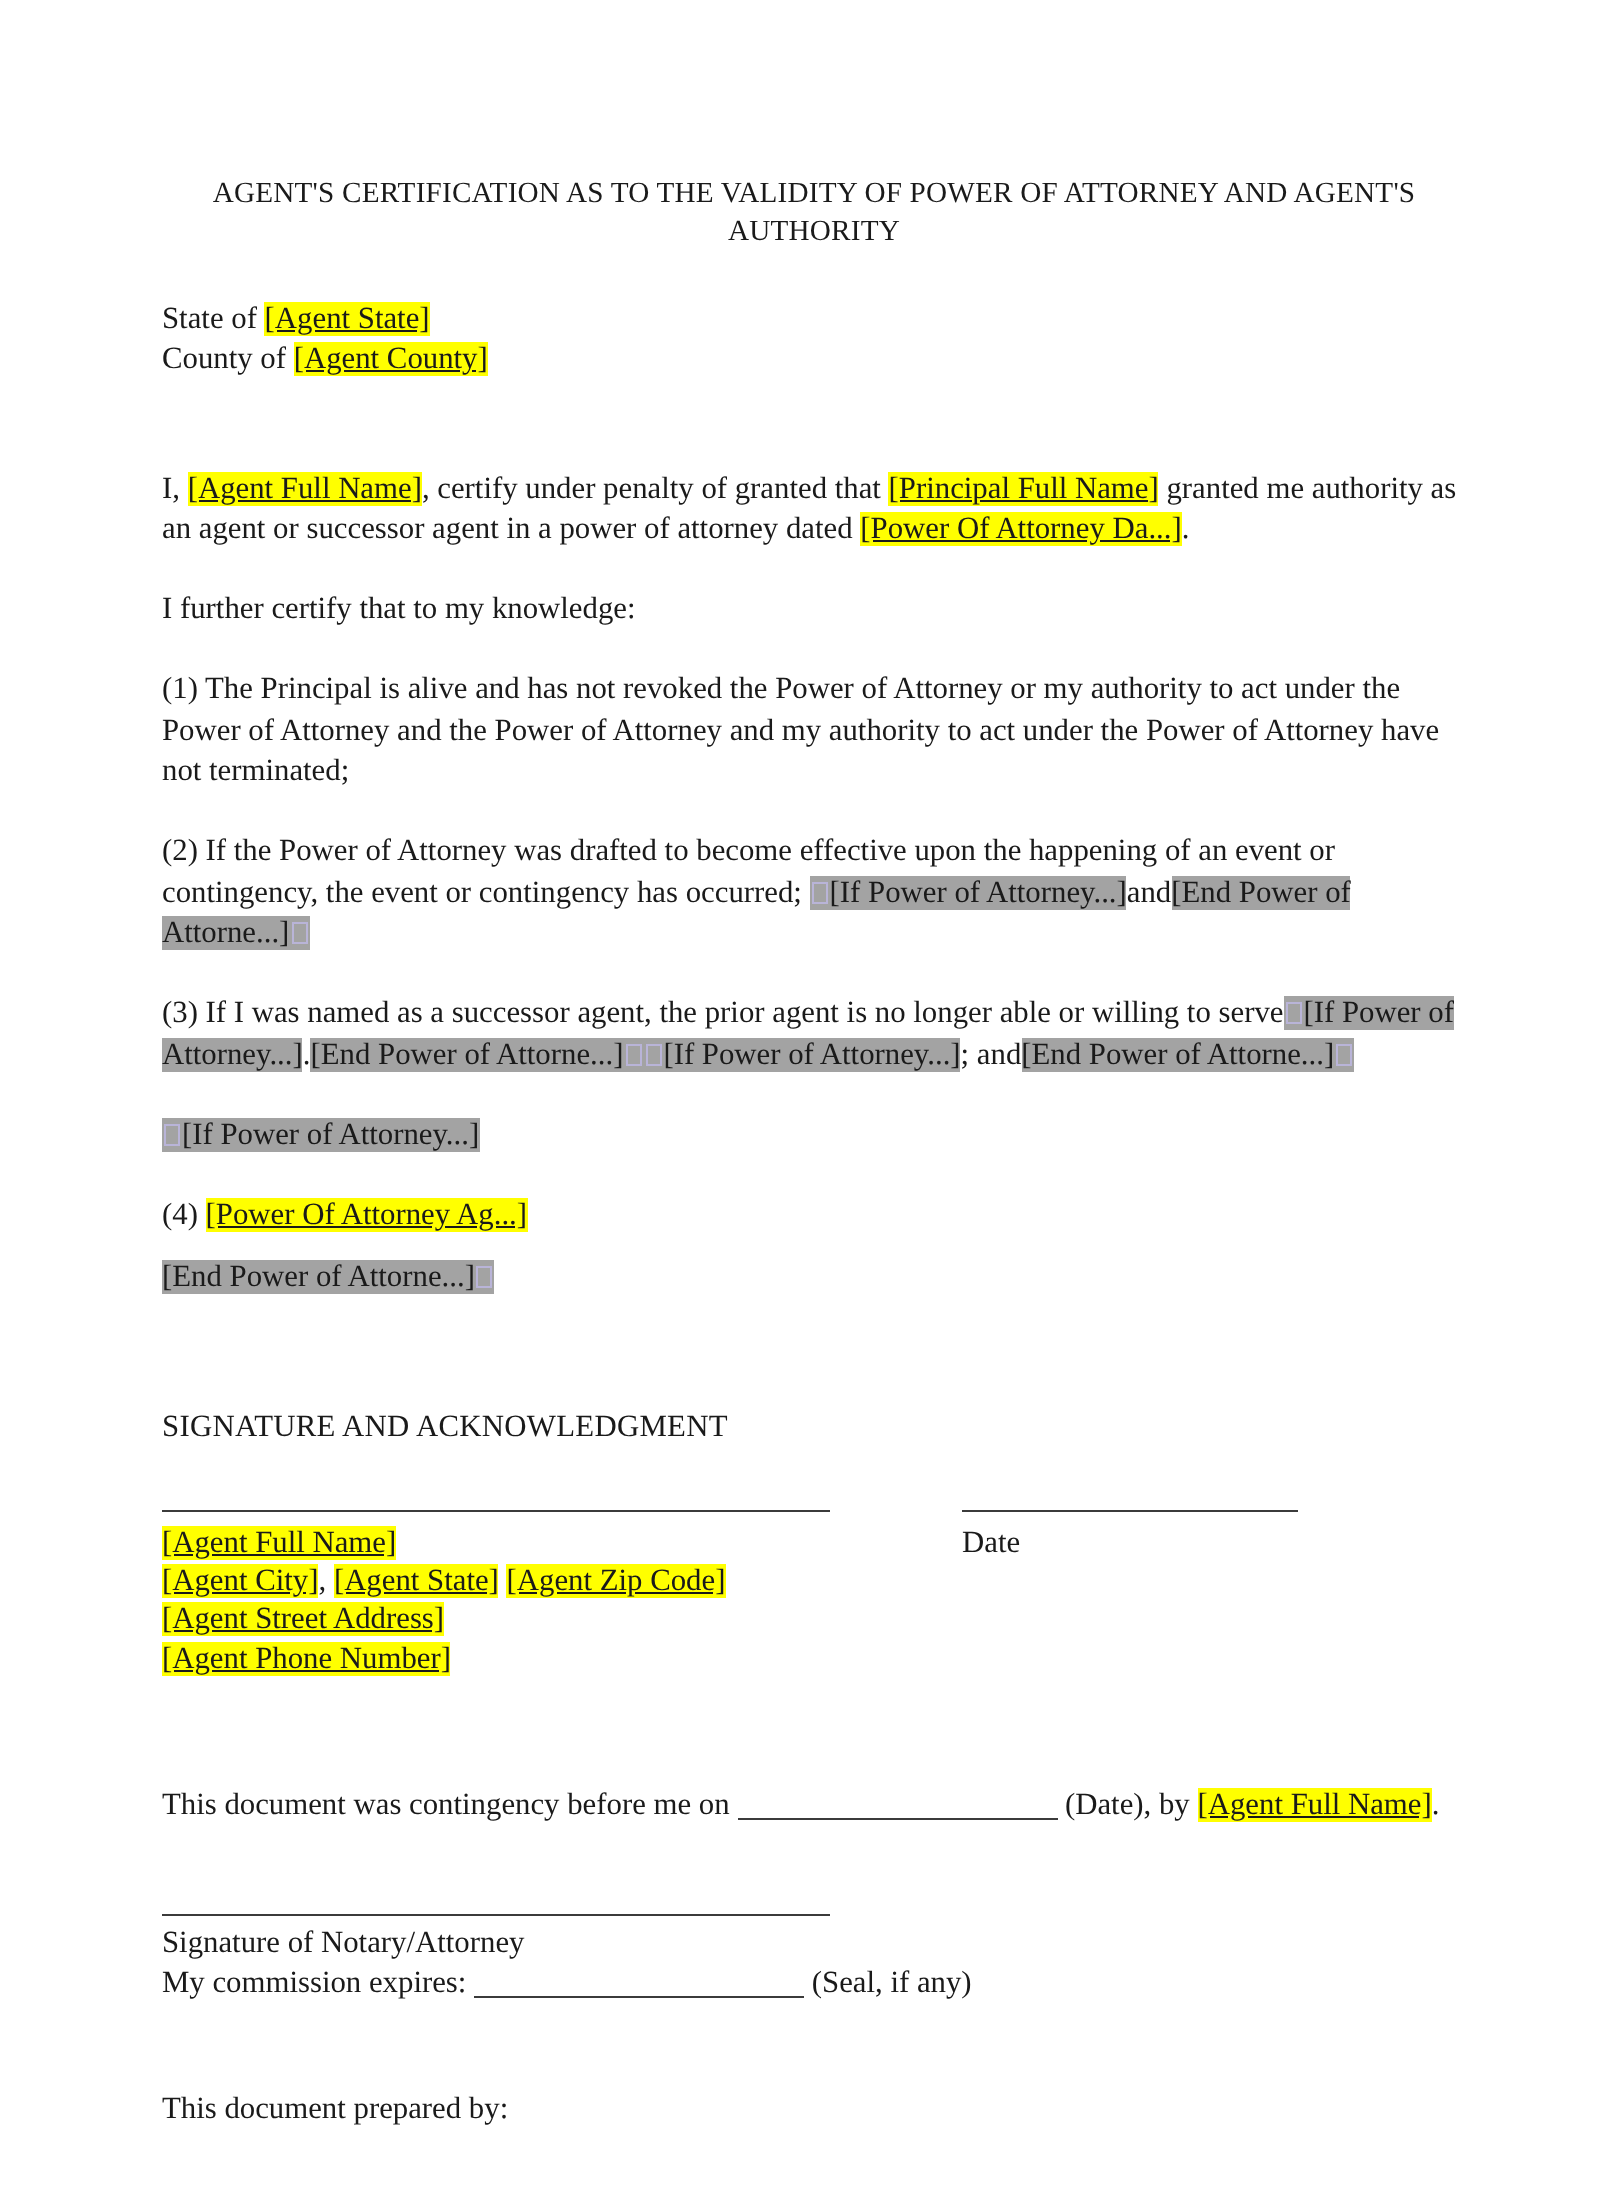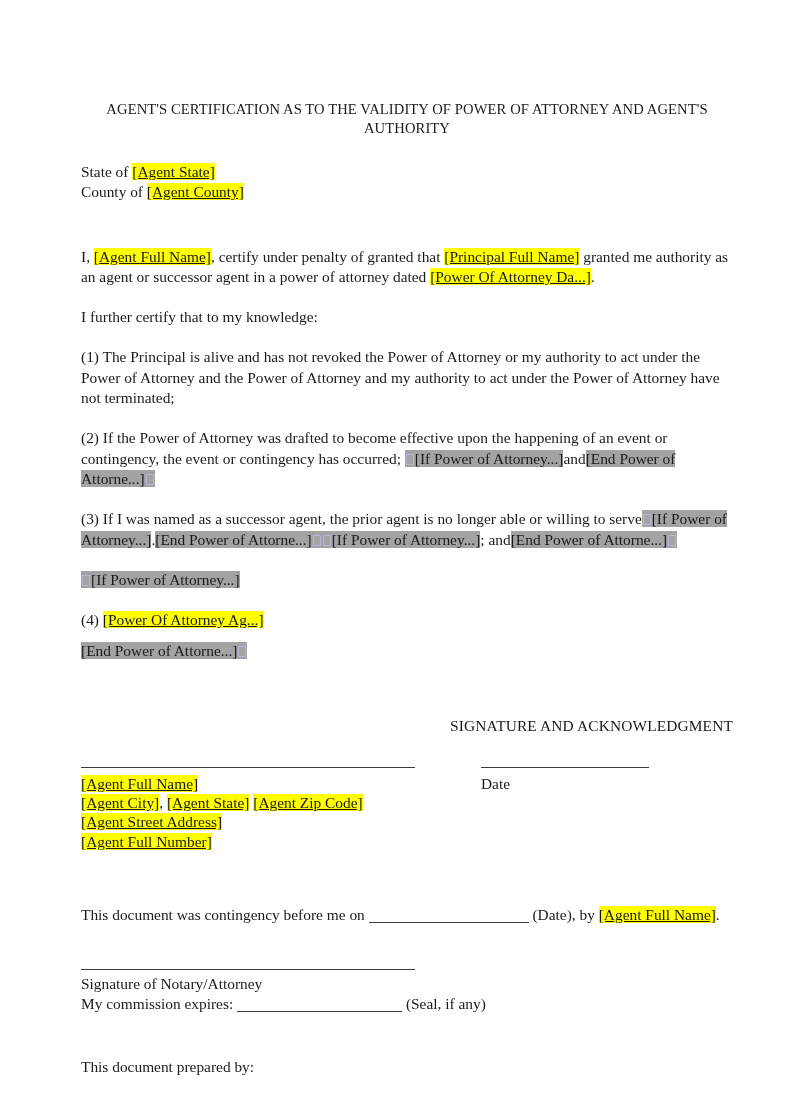--- a/index.html
+++ b/index.html
@@ -17,21 +17,21 @@
   .page {
     position: relative;
     width: 800px;
     height: 1100px;
     background: #ffffff;
     overflow: hidden;
   }
   .content {
     position: absolute;
     left: 81px;
-    top: 100px;
+    top: 88px;
     width: 652px;
   }
 
   .doc-title {
     text-align: center;
     font-size: 14.6px;
     line-height: 19px;
     letter-spacing: 0.1px;
     margin: 0 0 24px 0;
     padding: 0 8px;
@@ -69,21 +69,20 @@
     vertical-align: -1px;
     margin: 0 1px;
     box-sizing: border-box;
   }
 
   .section-head {
     font-size: 15.4px;
     line-height: 20px;
     margin: 0;
     letter-spacing: 0.15px;
-    text-align: right;
   }
 
   
   .sig-rules {
     position: relative;
     height: 2px;
     margin-bottom: 5px;
   }
   .rule {
     position: absolute;
@@ -180,21 +179,21 @@
     <div class="sig-rules">
       <div class="rule rule-left"></div>
       <div class="rule rule-right"></div>
     </div>
 
     <div class="sig-block">
       <div class="sig-lines">
         <div><span class="hl">[Agent Full Name]</span></div>
         <div><span class="hl">[Agent City]</span><span>, </span><span class="hl">[Agent State]</span><span>&nbsp;</span><span class="hl">[Agent Zip Code]</span></div>
         <div><span class="hl">[Agent Street Address]</span></div>
-        <div><span class="hl">[Agent Full Number]</span></div>
+        <div><span class="hl">[Agent Phone Number]</span></div>
       </div>
       <div class="date-label">Date</div>
     </div>
 
     <div class="gap-xxl"></div>
 
     <p class="para"><span>This document was contingency before me on </span><span class="blank-ul blank-160"></span><span> (Date), by </span><span class="hl">[Agent Full Name]</span><span>.</span></p>
 
     <div class="gap-xl"></div>
 

